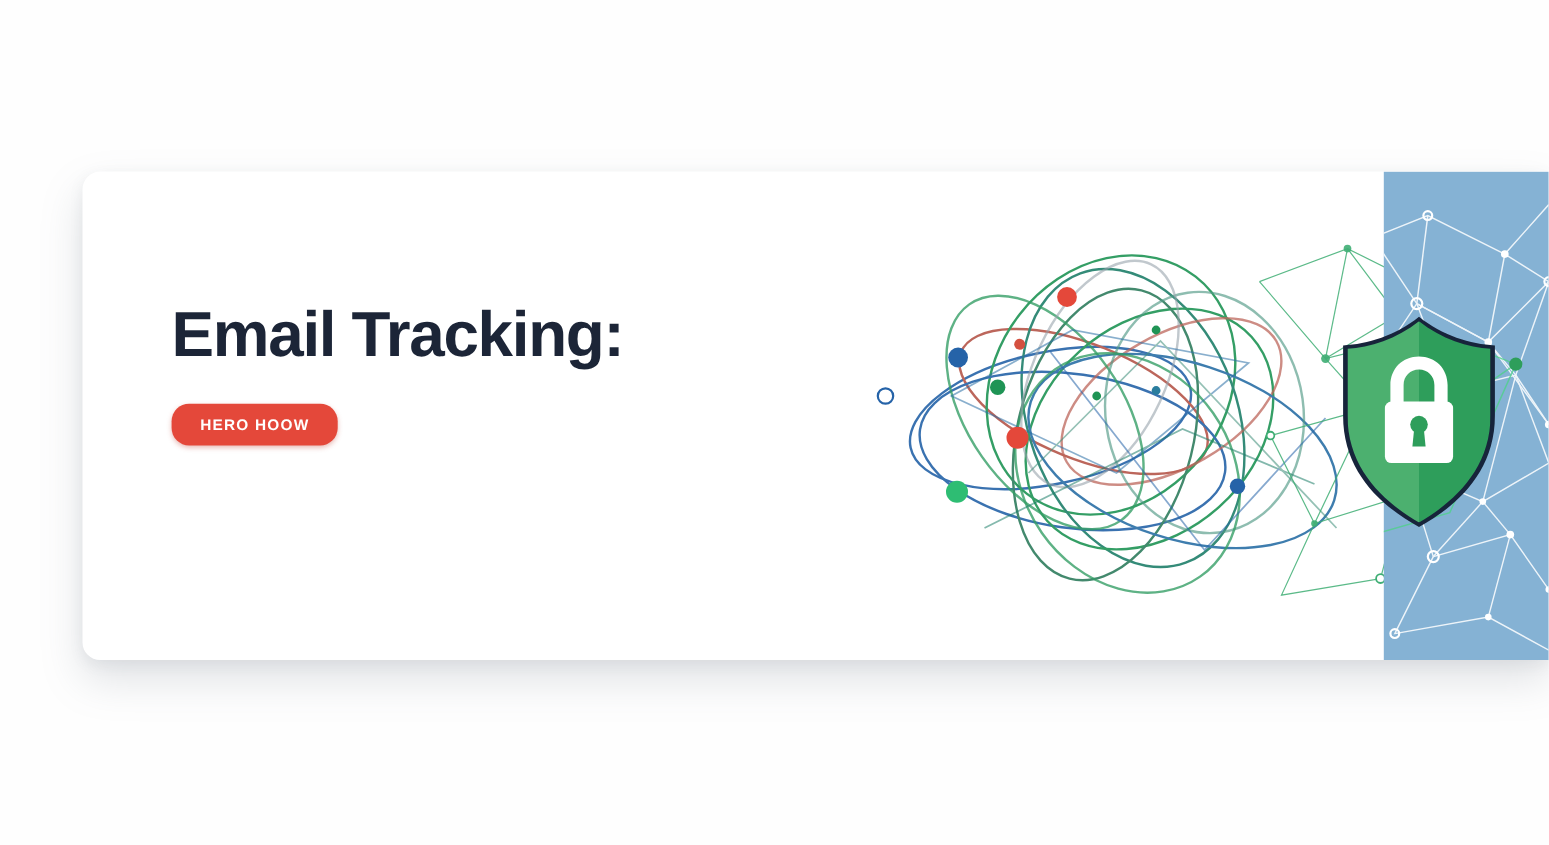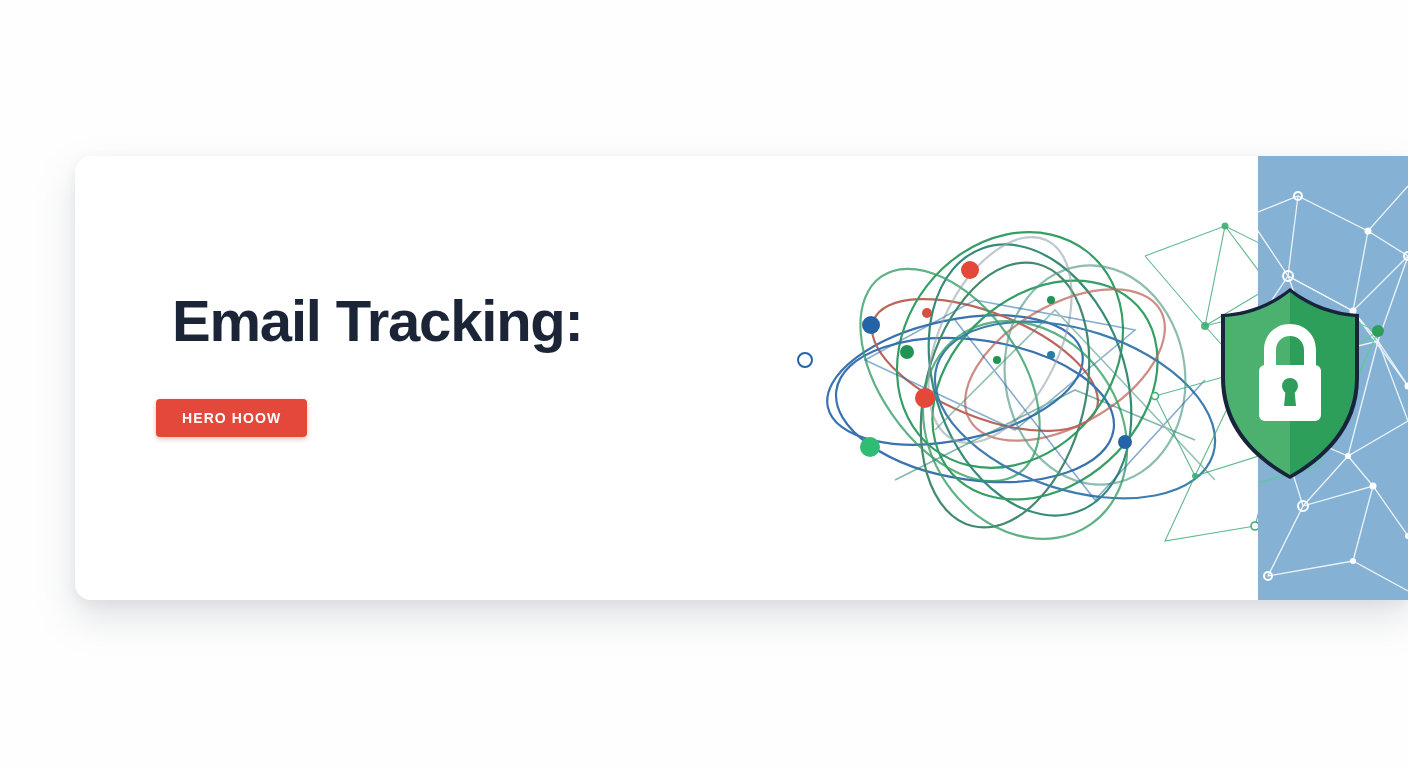--- a/index.html
+++ b/index.html
@@ -40,38 +40,38 @@
   }
 
   
   .hero-text {
     position: absolute;
     left: 81px;
     top: 118px;
     width: 620px;
   }
   .hero-title {
-    margin: 16px;
+    margin: 0;
     color: #1c2537;
     font-family: "Liberation Sans", sans-serif;
     font-size: 58px;
     font-weight: bold;
     line-height: 1.06;
     letter-spacing: -1.2px;
   }
   .hero-title-line { display: block; white-space: nowrap; }
 
   .hero-cta {
     display: inline-block;
     margin-top: 32px;
     padding: 0 26px;
     height: 38px;
     line-height: 38px;
     border: none;
-    border-radius: 4px;
+    border-radius: 16px;
     background: #e4483a;
     color: #ffffff;
     font-family: "Liberation Sans", sans-serif;
     font-size: 14px;
     font-weight: bold;
     letter-spacing: 1.1px;
     text-transform: uppercase;
     cursor: pointer;
     box-shadow: 0 2px 5px rgba(190,60,45,0.35);
   }

